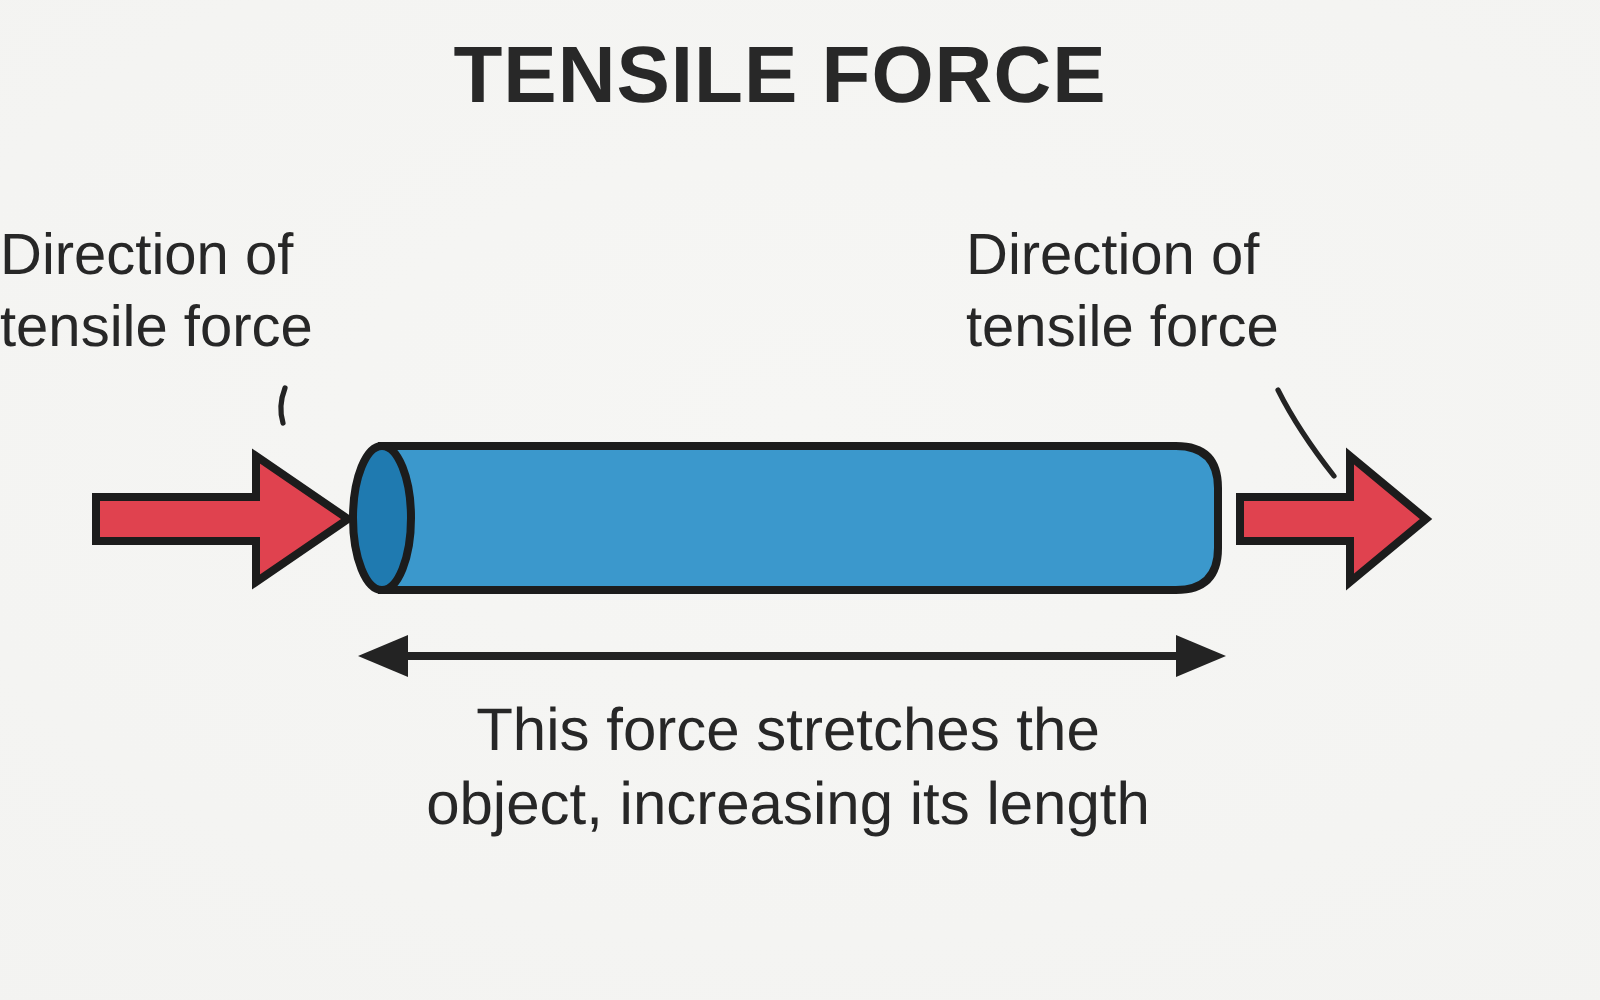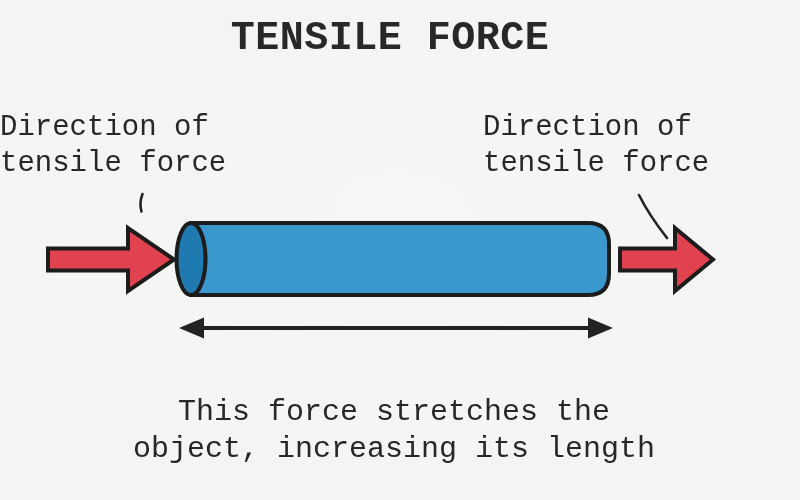--- a/index.html
+++ b/index.html
@@ -1,21 +1,21 @@
 <!DOCTYPE html>
 <html><head>
 <meta charset="utf-8">
 <style>
   html,body{margin:0;padding:0;}
   .canvas{
     position:relative;
     width:800px;height:500px;
     overflow:hidden;
     background:radial-gradient(140% 130% at 50% 42%, #f6f6f4 0%, #f3f3f1 60%, #ecece9 100%);
-    font-family:Liberation Mono, monospace;
+    font-family:Liberation Sans, sans-serif;
     color:#272727;
   }
   .title{
     position:absolute;left:0;top:16px;width:780px;
     margin:0;text-align:center;
     font-size:40px;font-weight:700;letter-spacing:0.5px;
     color:#282828;
   }
   .dir-label{
     position:absolute;top:110px;
@@ -25,21 +25,20 @@
     color:#272727;
   }
   .dir-label.left{left:0;}
   .dir-label.right{left:483px;}
   .caption{
     position:absolute;left:0;top:347px;width:788px;
     text-align:center;
     font-size:30px;line-height:37px;
     white-space:pre-line;
     color:#272727;
-    margin-top:47px;
   }
   svg.art{position:absolute;left:0;top:0;}
   .ln{stroke:#1c1c1c;stroke-width:4;}
   .thin{stroke:#232323;stroke-width:2.6;fill:none;stroke-linecap:round;}
   .ink{fill:#232323;}
 </style>
 </head>
 <body>
 
 <div class="canvas">

